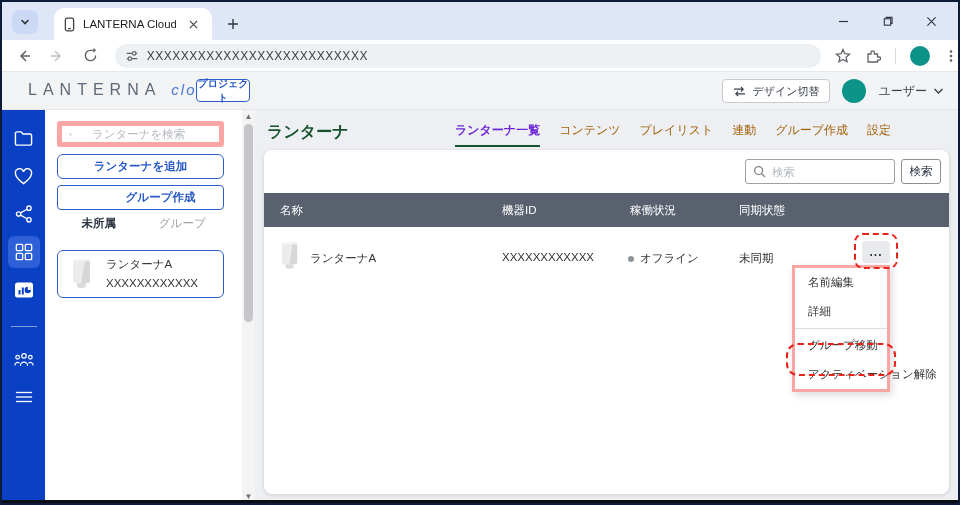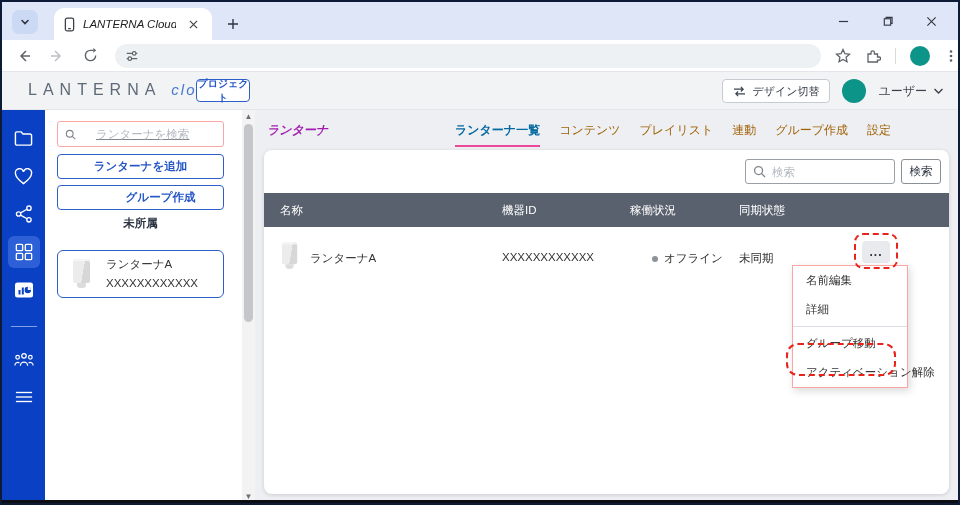--- a/index.html
+++ b/index.html
@@ -1,20 +1,20 @@
 <!DOCTYPE html>
 <html><head>
 <meta charset="utf-8">
 <style>
   * { margin:0; padding:0; box-sizing:border-box; }
   html,body { width:960px; height:505px; font-family:"Liberation Sans","DejaVu Sans",sans-serif; }
   #page { position:relative; width:960px; height:505px; background:#fff; overflow:hidden; border:2px solid #0d1b38; }
 
   
-  .tabstrip { position:absolute; left:0; top:0; width:100%; height:38px; background:#dee6f8;font-style:italic; }
+  .tabstrip { position:absolute; left:0; top:0; width:100%; height:38px; background:#dee6f8; }
   .tab-search-btn { position:absolute; left:10px; top:8px; width:26px; height:24px; border-radius:7px; background:#cbd9f5; display:flex; align-items:center; justify-content:center; color:#30363d; }
   .tab { position:absolute; left:52px; top:6px; width:158px; height:32px; background:#fff; border-radius:10px 10px 0 0; display:flex; align-items:center; padding:0 10px; gap:8px; }
   .tab-title { font-size:11.5px; color:#202124; flex:1; white-space:nowrap; overflow:hidden; }
   .tab-close, .newtab-btn { width:18px; height:18px; display:flex; align-items:center; justify-content:center; color:#444; border-radius:50%; }
   .newtab-btn { position:absolute; left:222px; top:13px; }
   .win-controls { position:absolute; right:8px; top:0; height:38px; display:flex; align-items:center; gap:26px; color:#30363d; padding-right:10px; }
   .win-controls span { display:flex; align-items:center; justify-content:center; width:18px; height:18px; }
 
   .addressbar { position:absolute; left:0; top:38px; width:100%; height:32px; background:#fff; border-bottom:1px solid #e3e6ea; display:flex; align-items:center; }
   .nav-ic { width:24px; height:24px; display:flex; align-items:center; justify-content:center; margin-left:10px; color:#5f6368; }
@@ -37,21 +37,21 @@
   .user-label { font-size:12px; color:#3a424d; display:flex; align-items:center; gap:6px; }
 
   
   .rail { position:absolute; left:0; top:108px; width:43px; height:392px; background:#0a40c3; display:flex; flex-direction:column; align-items:center; padding-top:12px; }
   .rail-item { width:32px; height:32px; margin-bottom:6px; display:flex; align-items:center; justify-content:center; color:#fff; border-radius:6px; }
   .rail-item.active { background:#2d60d6; }
   .rail-div { width:26px; height:1px; background:rgba(255,255,255,.5); margin:14px 0 16px; }
 
   
   .sidebar { position:absolute; left:43px; top:108px; width:196px; height:392px; background:#fff; }
-  .side-search { position:absolute; left:12px; top:11px; width:167px; height:26px; border:1px solid #fca5a5; border-radius:3px; display:flex; align-items:center; padding:0 7px; gap:20px; background:#fff; color:#80868e;text-decoration:underline; }
+  .side-search { position:absolute; left:12px; top:11px; width:167px; height:26px; border:5px solid #fca5a5; border-radius:3px; display:flex; align-items:center; padding:0 7px; gap:20px; background:#fff; color:#80868e; }
   .side-search input { border:none; outline:none; width:120px; font-size:11.5px; color:#333; font-family:inherit; }
   .side-search input::placeholder { color:#b3b8bf; }
   .side-btn { position:absolute; left:12px; width:167px; height:25px; font-weight:bold; font-size:11.5px; }
   .side-tabs { position:absolute; left:12px; top:106px; width:167px; display:flex; }
   .side-tab { flex:1; text-align:center; font-size:11.5px; padding-bottom:24px; color:#9aa1a9; }
   .side-tab.active { color:#2b3440; font-weight:bold; border-bottom:2px solid #4a7de0; }
   .device-card { position:absolute; left:12px; top:140px; width:167px; height:48px; border:1.5px solid #2e5fc8; border-radius:6px; background:#fff; display:flex; align-items:center; padding-left:14px; gap:14px; }
   .device-card .txt { font-size:11.5px; color:#333; line-height:19px; }
 
   
@@ -59,24 +59,24 @@
   .lantern .bodyp { position:absolute; left:1px; top:0; width:17px; height:24px; border-radius:2px; background:linear-gradient(100deg,#ececec 58%,#d7d7d7 58%); box-shadow:inset 0 2px 0 #f5f5f5; }
   .lantern .nub { position:absolute; left:5px; top:24px; width:9px; height:5px; background:#dcdcdc; border-radius:0 0 3px 3px; }
 
   
   .vscroll { position:absolute; left:240px; top:108px; width:13px; height:392px; background:#f3f3f3; }
   .vscroll .arrow { position:absolute; left:0; width:13px; height:12px; color:#6b6f75; font-size:8px; display:flex; align-items:center; justify-content:center; }
   .vscroll .thumb { position:absolute; left:2px; top:14px; width:9px; height:198px; background:#c4c6c9; border-radius:5px; }
 
   
   .main { position:absolute; left:253px; top:108px; width:705px; height:392px; background:#edeff3; }
-  .page-title { position:absolute; left:12px; top:12px; font-size:12px; font-weight:bold; color:#a21caf;font-style:italic; }
+  .page-title { position:absolute; left:12px; top:12px; font-size:16px; font-weight:bold; color:#14532d; }
   .main-tabs { position:absolute; left:200px; top:12px; display:flex; gap:19px; }
   .main-tab { font-size:12px; color:#a16207; padding-bottom:6px; }
-  .main-tab.active { color:#0369a1; font-weight:bold; border-bottom:2px solid #ec4899;text-align:right; }
+  .main-tab.active { color:#6d28d9; font-weight:bold; border-bottom:2px solid #14532d;text-align:right; }
 
   .card { position:absolute; left:9px; top:40px; width:685px; height:344px; background:#fff; border-radius:8px; box-shadow:0 1px 4px rgba(0,0,0,.14); }
   .tbl-search { position:absolute; left:481px; top:9px; width:150px; height:25px; border:1px solid #9aa0a6; border-radius:3px; display:flex; align-items:center; padding:0 7px; gap:6px; color:#80868e; }
   .tbl-search input { border:none; outline:none; width:105px; font-size:11.5px; color:#333; font-family:inherit; }
   .tbl-search input::placeholder { color:#b3b8bf; }
   .tbl-search-btn { position:absolute; left:637px; top:9px; width:40px; height:25px; background:#fff; border:1px solid #8b9097; border-radius:3px; font-size:11.5px; color:#2b3440; display:flex; align-items:center; justify-content:center; }
 
   .thead { position:absolute; left:0; top:43px; width:685px; height:34px; background:#59616e; color:#fff; font-size:11.5px; }
   .thead span { position:absolute; top:10px; }
   .c-name { left:16px; } .c-id { left:238px; } .c-status { left:366px; } .c-sync { left:475px; }
@@ -84,21 +84,21 @@
   .trow { position:absolute; left:0; top:77px; width:685px; height:60px; font-size:11.5px; color:#333; }
   .trow .cell { position:absolute; top:24px; }
   .trow .dev-ic { top:14px; }
   .status-dot { display:inline-block; width:6px; height:6px; border-radius:50%; background:#8d939b; margin-right:6px; vertical-align:middle; }
   .more-btn { position:absolute; left:598px; top:14px; width:28px; height:22px; background:#e8eaed; border-radius:4px; color:#2b3440; font-weight:bold; font-size:12px; display:flex; align-items:center; justify-content:center; letter-spacing:1px; }
 
   .ann { position:absolute; border:2.5px dashed #e8231a; border-radius:9px; pointer-events:none; }
   .ann-more { left:590px; top:83px; width:44px; height:36px; }
   .ann-menu-item { left:522px; top:193px; width:110px; height:33px; border-radius:12px; }
 
-  .ctx-menu { position:absolute; left:528px; top:115px; width:116px; background:#fff; border:1px solid #fca5a5; box-shadow:2px 3px 8px rgba(0,0,0,.15); font-size:11.5px; color:#333; }
+  .ctx-menu { position:absolute; left:528px; top:115px; width:98px; background:#fff; border:3px solid #fca5a5; box-shadow:2px 3px 8px rgba(0,0,0,.15); font-size:11.5px; color:#333; }
   .ctx-item { padding:7px 0 7px 13px; white-space:nowrap; }
   .ctx-div { height:1px; background:#dadde1; margin:2px 0; }
 
   .bottom-strip { position:absolute; left:0; bottom:0; width:100%; height:3px; background:#0b0f14; }
   svg { display:block; }
 </style>
 </head>
 <body>
 
 <div id="page">
@@ -163,20 +163,21 @@
           <polygon points="11,0 11,5 14,2.5" fill="currentColor"></polygon>
         </svg>
       </span>
     <div class="omnibox">
       <svg width="14" height="14" viewBox="0 0 16 16">
           <line x1="2" y1="5" x2="14" y2="5" stroke="#5f6368" stroke-width="1.4"></line>
           <circle cx="10.5" cy="5" r="2" fill="#fff" stroke="#5f6368" stroke-width="1.4"></circle>
           <line x1="2" y1="11" x2="14" y2="11" stroke="#5f6368" stroke-width="1.4"></line>
           <circle cx="5.5" cy="11" r="2" fill="#fff" stroke="#5f6368" stroke-width="1.4"></circle>
         </svg>
+      <span class="url">XXXXXXXXXXXXXXXXXXXXXXXXXX</span>
     </div>
     <div class="bar-right">
       <svg width="16" height="16" viewBox="0 0 16 16">
           <path d="M8 1.5 L9.9 5.7 14.5 6.2 11.1 9.3 12 13.8 8 11.5 4 13.8 4.9 9.3 1.5 6.2 6.1 5.7 Z" fill="none" stroke="#5f6368" stroke-width="1.3"></path>
         </svg>
       <svg width="16" height="16" viewBox="0 0 16 16">
           <path d="M3 6 H6 V4.5 A1.7 1.7 0 0 1 9.4 4.5 V6 H12.5 V9 H14 A1.6 1.6 0 0 1 14 12.2 H12.5 V14 H3 Z" fill="none" stroke="#5f6368" stroke-width="1.3"></path>
         </svg>
       <span class="vsep"></span>
       <span class="avatar-dot"></span>
@@ -272,24 +273,25 @@
   </div>
 
   <div class="sidebar">
     <div class="side-search">
       <svg width="13" height="13" viewBox="0 0 14 14">
           <circle cx="6" cy="6" r="4.3" fill="none" stroke="#7e848b" stroke-width="1.4"></circle>
           <line x1="9.3" y1="9.3" x2="13" y2="13" stroke="#7e848b" stroke-width="1.4"></line>
         </svg>
       <input type="text" placeholder="ランターナを検索" style="">
     </div>
-    <button class="side-btn btn-outline-blue" style="top:44px;">ランターナを追加</button>
+    <button class="side-btn btn-outline-blue" style="top:44px;border-radius:6px;">ランターナを追加</button>
     <button class="side-btn btn-outline-blue" style="top:75px;padding-left:40px;">グループ作成</button>
     <div class="side-tabs">
       <div class="side-tab active">未所属</div>
+      <div class="side-tab">グループ</div>
     </div>
     <div class="device-card">
       <div class="lantern">
           <div class="bodyp"></div>
           <div class="nub"></div>
         </div>
       <div class="txt">
         <div>ランターナA</div>
         <div>XXXXXXXXXXXX</div>
       </div>
@@ -332,21 +334,21 @@
 
       <div class="trow">
         <div class="cell dev-ic" style="left:16px;">
           <div class="lantern" style="transform:scale(.9);">
               <div class="bodyp"></div>
               <div class="nub"></div>
             </div>
         </div>
         <span class="cell" style="left:46px;">ランターナA</span>
         <span class="cell" style="left:238px;">XXXXXXXXXXXX</span>
-        <span class="cell" style="left:388px;"><span class="status-dot"></span><span>オフライン</span></span>
+        <span class="cell" style="left:364px;"><span class="status-dot"></span><span>オフライン</span></span>
         <span class="cell" style="left:475px;">未同期</span>
         <div class="more-btn">...</div>
       </div>
 
       <div class="ctx-menu">
         <div class="ctx-item">名前編集</div>
         <div class="ctx-item">詳細</div>
         <div class="ctx-div"></div>
         <div class="ctx-item">グループ移動</div>
         <div class="ctx-item">アクティベーション解除</div>

